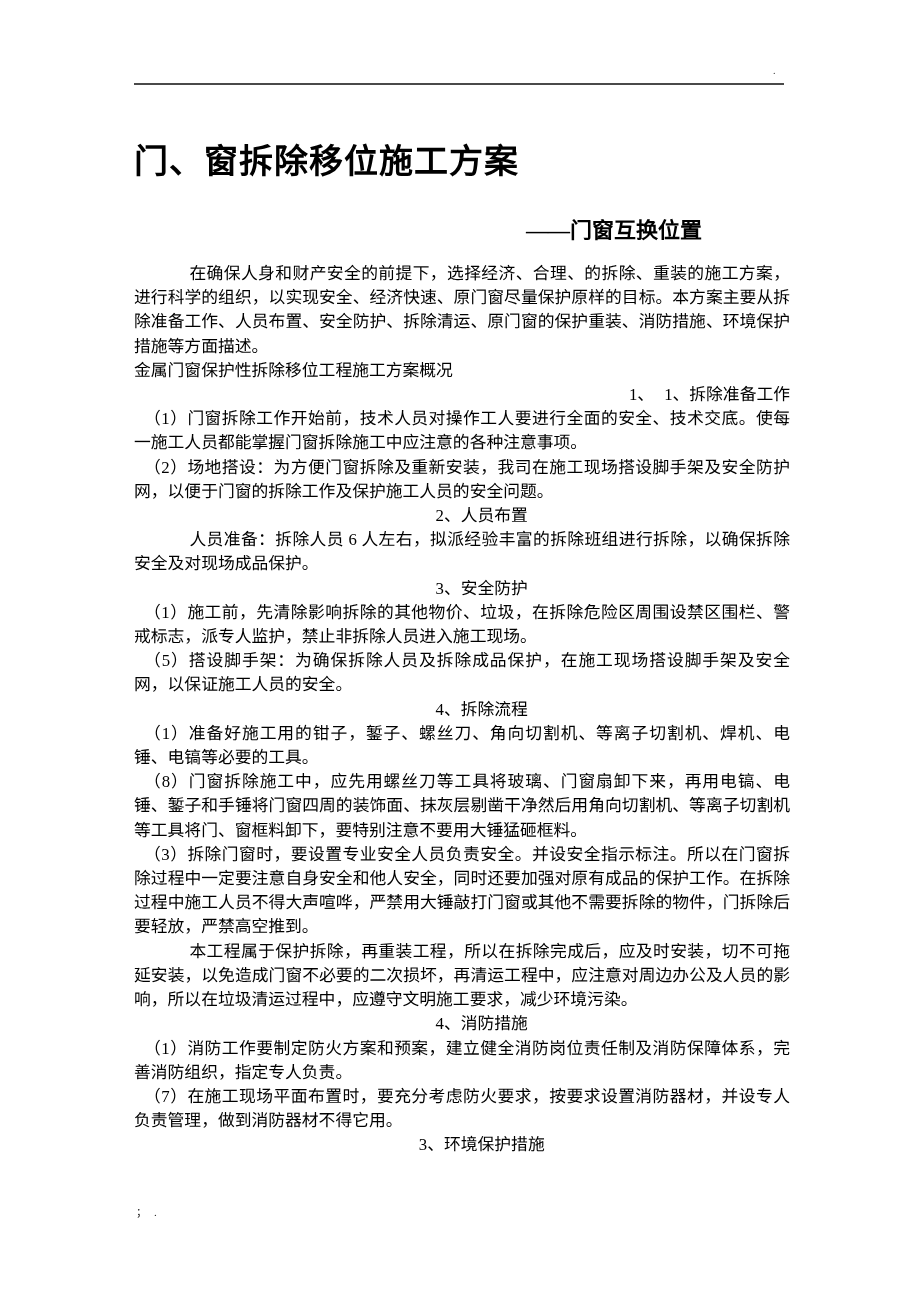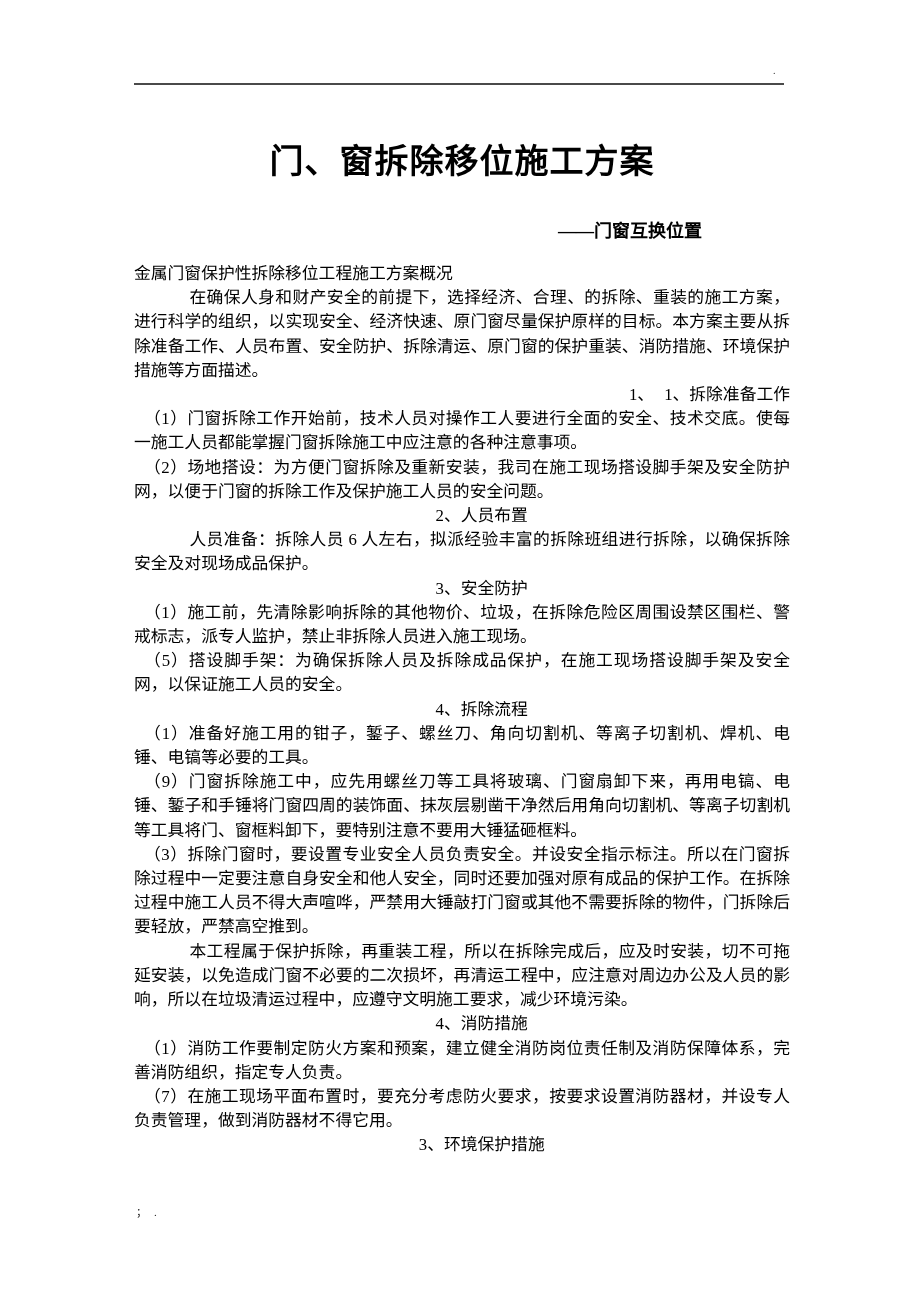--- a/index.html
+++ b/index.html
@@ -36,27 +36,26 @@
     position: absolute;
     left: 134px;
     top: 100px;
     width: 656px;
   }
   .title {
     margin: 37px 0 0 0;
     font-size: 34px;
     line-height: 50px;
     font-weight: bold;
-    text-align: center;
     letter-spacing: 1px;
     white-space: nowrap;
   }
   .subtitle {
     margin-top: 33px;
-    font-size: 18px;
+    font-size: 22px;
     line-height: 22px;
     font-weight: bold;
     text-align: right;
     padding-right: 88px;
   }
   .body {
     margin-top: 20px;
     font-size: 16.8px;
     line-height: 24.2px;
     text-align: justify;
@@ -87,33 +86,33 @@
   <div class="top-rule"></div>
 
   <div class="corner-mark">.</div>
 
   <div class="content">
     <h1 class="title">门、窗拆除移位施工方案</h1>
 
     <div class="subtitle">——门窗互换位置</div>
 
     <div class="body">
+        <p class="blk blk-indent4">在确保人身和财产安全的前提下，选择经济、合理、的拆除、重装的施工方案，进行科学的组织，以实现安全、经济快速、原门窗尽量保护原样的目标。本方案主要从拆除准备工作、人员布置、安全防护、拆除清运、原门窗的保护重装、消防措施、环境保护措施等方面描述。</p>
         <p class="blk blk-plain">金属门窗保护性拆除移位工程施工方案概况</p>
-        <p class="blk blk-indent4">在确保人身和财产安全的前提下，选择经济、合理、的拆除、重装的施工方案，进行科学的组织，以实现安全、经济快速、原门窗尽量保护原样的目标。本方案主要从拆除准备工作、人员布置、安全防护、拆除清运、原门窗的保护重装、消防措施、环境保护措施等方面描述。</p>
         <p class="blk blk-list1"><span class="list-marker">1、</span><span>1、拆除准备工作</span></p>
         <p class="blk blk-item">（1）门窗拆除工作开始前，技术人员对操作工人要进行全面的安全、技术交底。使每一施工人员都能掌握门窗拆除施工中应注意的各种注意事项。</p>
         <p class="blk blk-item">（2）场地搭设：为方便门窗拆除及重新安装，我司在施工现场搭设脚手架及安全防护网，以便于门窗的拆除工作及保护施工人员的安全问题。</p>
         <p class="blk blk-num">2、人员布置</p>
         <p class="blk blk-indent4">人员准备：拆除人员 6 人左右，拟派经验丰富的拆除班组进行拆除，以确保拆除安全及对现场成品保护。</p>
         <p class="blk blk-num">3、安全防护</p>
         <p class="blk blk-item">（1）施工前，先清除影响拆除的其他物价、垃圾，在拆除危险区周围设禁区围栏、警戒标志，派专人监护，禁止非拆除人员进入施工现场。</p>
         <p class="blk blk-item">（5）搭设脚手架：为确保拆除人员及拆除成品保护，在施工现场搭设脚手架及安全网，以保证施工人员的安全。</p>
         <p class="blk blk-num">4、拆除流程</p>
         <p class="blk blk-item">（1）准备好施工用的钳子，錾子、螺丝刀、角向切割机、等离子切割机、焊机、电锤、电镐等必要的工具。</p>
-        <p class="blk blk-item">（9）门窗拆除施工中，应先用螺丝刀等工具将玻璃、门窗扇卸下来，再用电镐、电锤、錾子和手锤将门窗四周的装饰面、抹灰层剔凿干净然后用角向切割机、等离子切割机等工具将门、窗框料卸下，要特别注意不要用大锤猛砸框料。</p>
+        <p class="blk blk-item">（8）门窗拆除施工中，应先用螺丝刀等工具将玻璃、门窗扇卸下来，再用电镐、电锤、錾子和手锤将门窗四周的装饰面、抹灰层剔凿干净然后用角向切割机、等离子切割机等工具将门、窗框料卸下，要特别注意不要用大锤猛砸框料。</p>
         <p class="blk blk-item">（3）拆除门窗时，要设置专业安全人员负责安全。并设安全指示标注。所以在门窗拆除过程中一定要注意自身安全和他人安全，同时还要加强对原有成品的保护工作。在拆除过程中施工人员不得大声喧哗，严禁用大锤敲打门窗或其他不需要拆除的物件，门拆除后要轻放，严禁高空推到。</p>
         <p class="blk blk-indent4">本工程属于保护拆除，再重装工程，所以在拆除完成后，应及时安装，切不可拖延安装，以免造成门窗不必要的二次损坏，再清运工程中，应注意对周边办公及人员的影响，所以在垃圾清运过程中，应遵守文明施工要求，减少环境污染。</p>
         <p class="blk blk-num">4、消防措施</p>
         <p class="blk blk-item">（1）消防工作要制定防火方案和预案，建立健全消防岗位责任制及消防保障体系，完善消防组织，指定专人负责。</p>
         <p class="blk blk-item">（7）在施工现场平面布置时，要充分考虑防火要求，按要求设置消防器材，并设专人负责管理，做到消防器材不得它用。</p>
         <p class="blk blk-num">3、环境保护措施</p>
       </div>
   </div>
 
   <div class="footer-mark">

